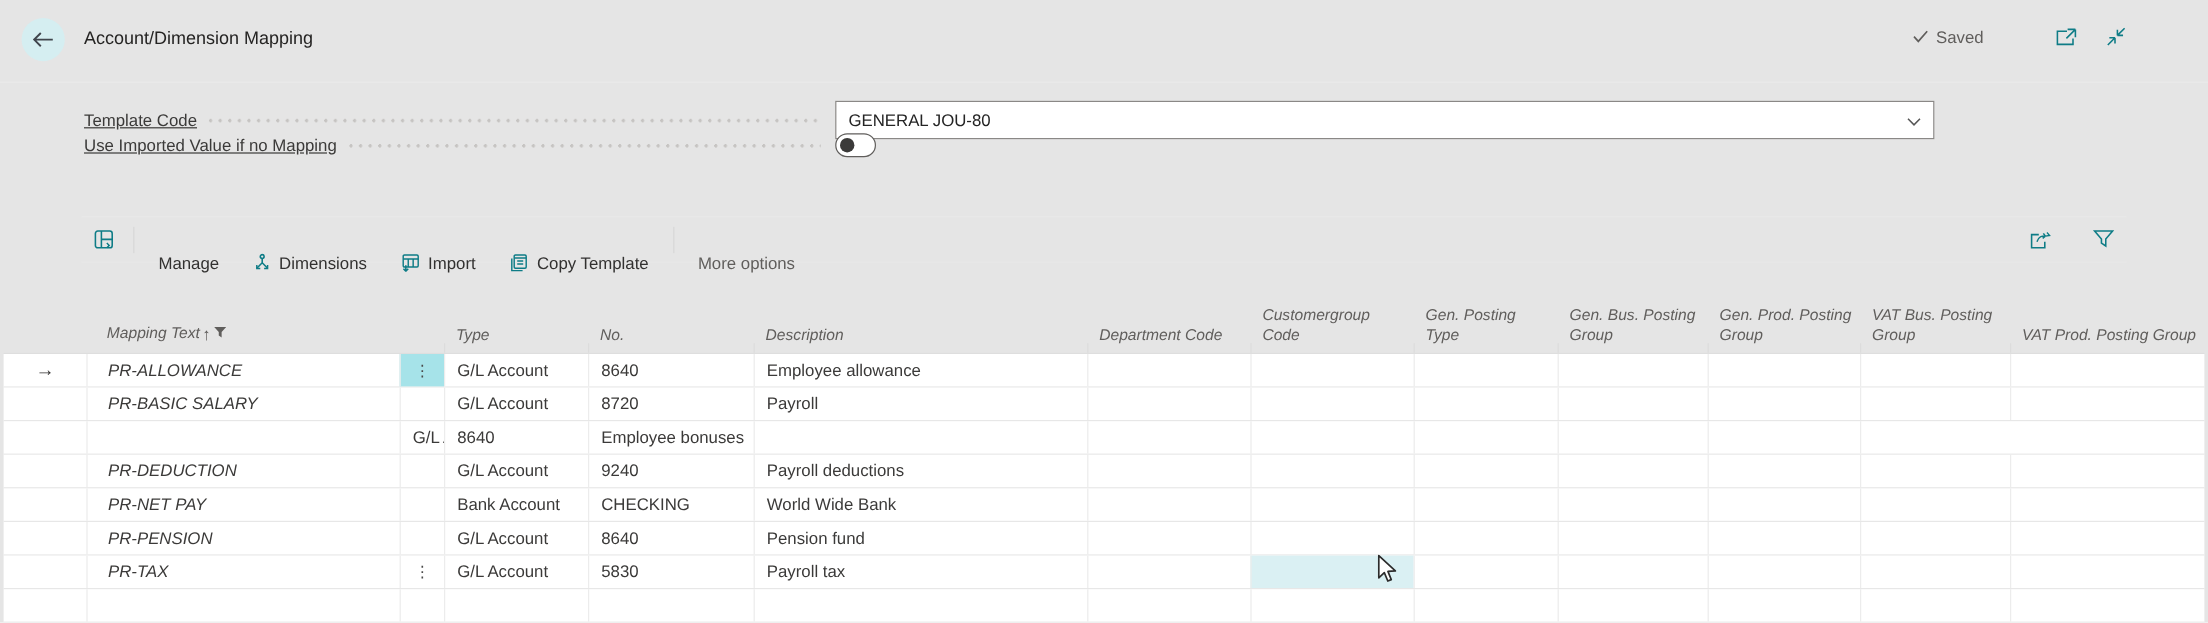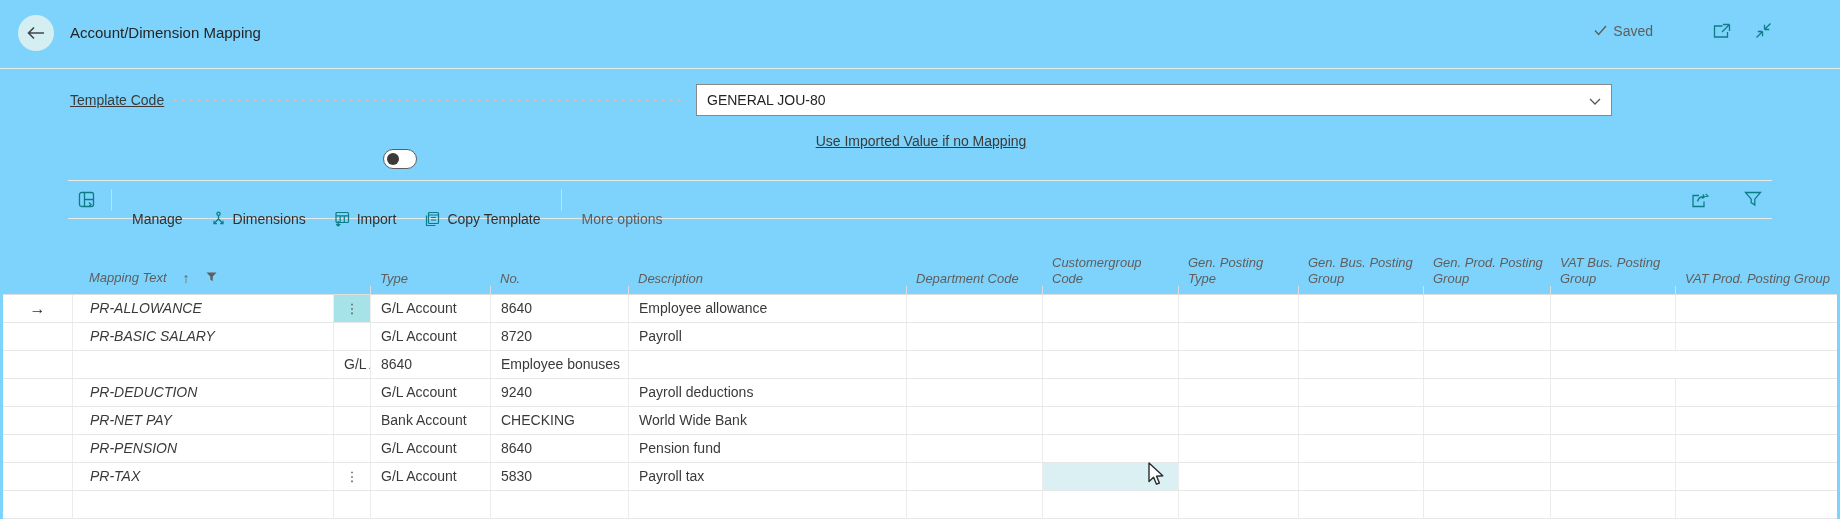--- a/index.html
+++ b/index.html
@@ -1,34 +1,34 @@
 <!DOCTYPE html>
 <html><head>
 <meta charset="utf-8">
 <style>
   * { margin:0; padding:0; box-sizing:border-box; }
   html,body { background:#fff; }
   body { font-family:"Liberation Sans", sans-serif; color:#3b3a39; }
-  .stage { position:relative; width:1840px; height:519px; background:#7dd3fc; overflow:hidden; }
+  .stage { position:relative; width:1840px; height:519px; background:#e5e5e5; overflow:hidden; }
 
   
   .back-btn { position:absolute; left:18px; top:15px; width:36px; height:36px; border-radius:50%;
               background:#d5eef1; display:flex; align-items:center; justify-content:center; cursor:pointer; }
   .back-btn svg { display:block; }
   .page-title { position:absolute; left:70px; top:24px; font-size:15px; color:#252423; }
   .header-right { position:absolute; right:68px; top:22px; display:flex; align-items:center; }
   .saved { display:flex; align-items:center; gap:6px; font-size:14px; color:#605e5c; margin-right:36px; }
   .hdr-icon { margin-left:24px; cursor:pointer; display:flex; }
 
   .divider-top { position:absolute; left:0; top:68px; width:1840px; height:1px; background:#eaeaea; }
 
   
   .field-row { position:absolute; left:70px; right:68px; display:flex; align-items:center; }
   .field-row.r1 { top:84px; height:32px; }
-  .field-row.r2 { top:133px; height:26px;flex-direction:column; }
+  .field-row.r2 { top:108px; height:26px; }
   .field-label { font-size:14px; color:#3b3a39; white-space:nowrap;text-decoration:underline; }
   .leader { flex:1; height:3px; margin:0 12px 0 10px; align-self:center;
             background-image:radial-gradient(circle at 1.5px 1.5px, #c6c4c2 1.2px, transparent 1.5px);
             background-size:8px 3px; background-repeat:repeat-x; }
   .value-zone { width:1076px; flex:none; display:flex; align-items:center; }
   .combobox { width:916px; height:32px; border:1px solid #8a8886; background:#fff; display:flex;
               align-items:center; padding:0 10px; font-size:14px; color:#242424; cursor:pointer; }
   .combobox .cbx-text { flex:1; }
   .toggle { width:34px; height:20px; border:1px solid #605e5c; border-radius:10px; position:relative;
             background:#fff; cursor:pointer; }
@@ -46,21 +46,21 @@
   .tb-right { margin-left:auto; display:flex; align-items:center; gap:14px; }
   .teal-svg { display:block; }
 
   
   .grid-head { position:absolute; left:3px; top:246px; width:1834px; height:48px;
                display:grid; grid-template-columns:69px 298px 120px 138px 278px 136px 136px 120px 125px 127px 125px 162px; }
   .th { position:relative; display:flex; align-items:flex-end; padding:0 6px 7px 10px;
         font-size:13px; color:#605e5c; line-height:1.25; cursor:pointer;font-style:italic; }
   .th.tick::after { content:""; position:absolute; left:0; bottom:0; width:1px; height:8px; background:#dcdcdc; }
   .th.first-col { padding-left:17px; }
-  .th .sort-wrap { display:flex; align-items:center; gap:16px; white-space:nowrap; }
+  .th .sort-wrap { display:flex; align-items:center; gap:2px; white-space:nowrap; }
 
   .grid-body { position:absolute; left:3px; top:294px; width:1834px; border-top:1px solid #dedede; }
   .trow { display:grid; grid-template-columns:69px 261px 37px 120px 138px 278px 136px 136px 120px 125px 127px 125px 162px;
           height:28px; border-bottom:1px solid #e7e7e7; background:#fff; }
   .cell { font-size:14px; color:#3b3a39; line-height:27px; padding:0 6px 0 10px; white-space:nowrap;
           overflow:hidden; border-left:1px solid #ececec; cursor:text; }
   .cell:first-child { border-left:none; }
   .c-ind { display:flex; align-items:center; justify-content:center; padding:0; cursor:default; }
   .c-map { padding-left:17px;font-style:italic; }
   .c-menu { display:flex; align-items:center; justify-content:center; padding:0; cursor:pointer; }

